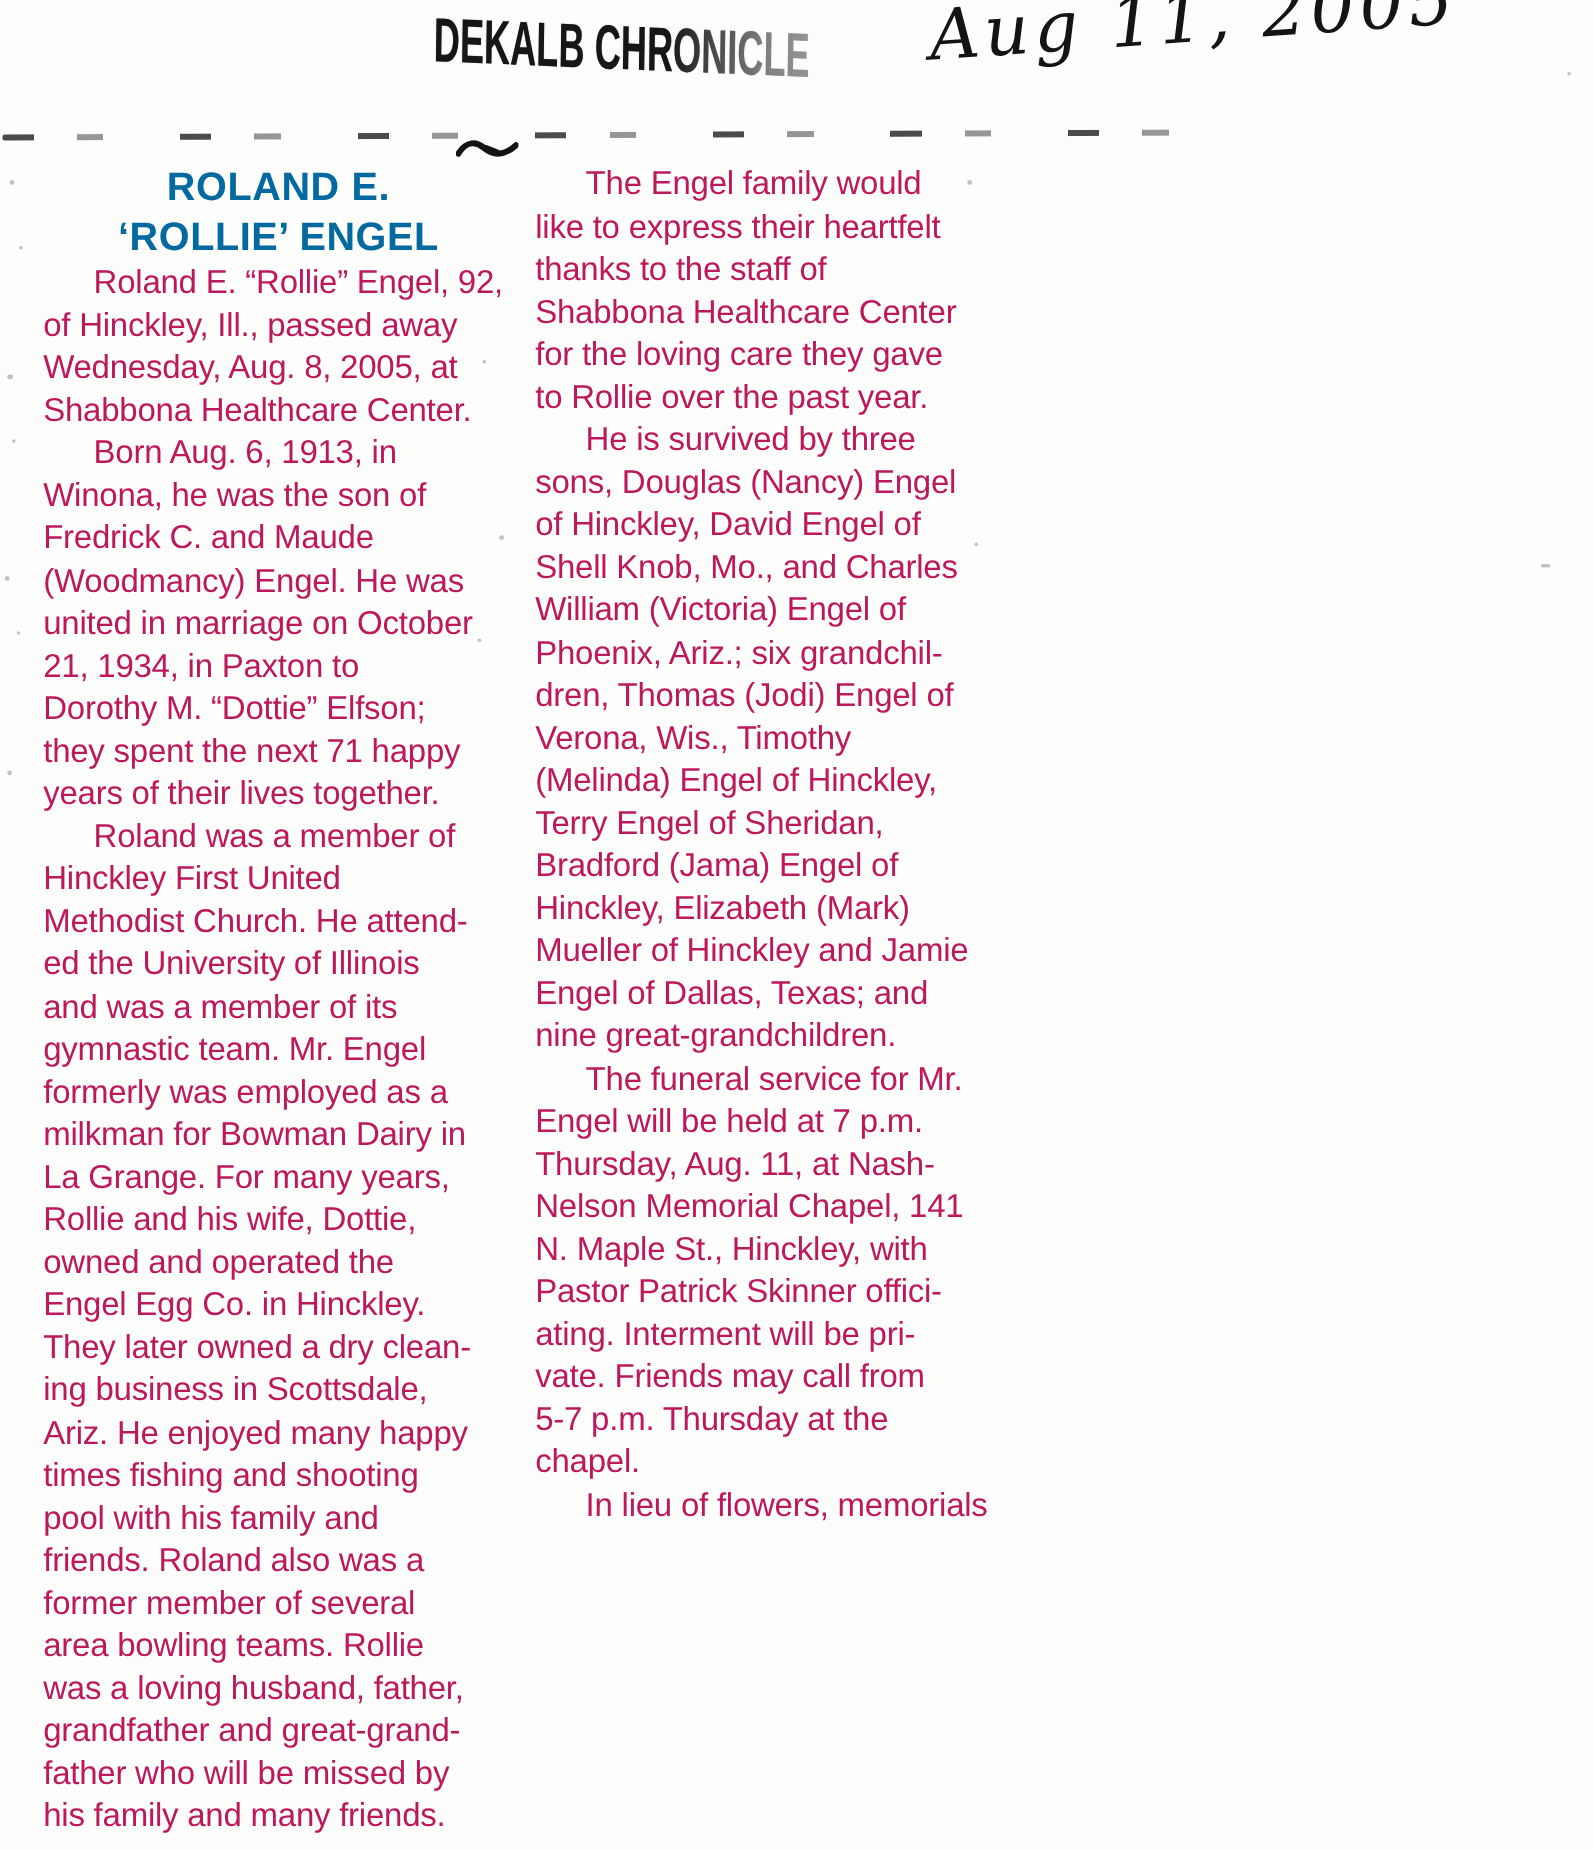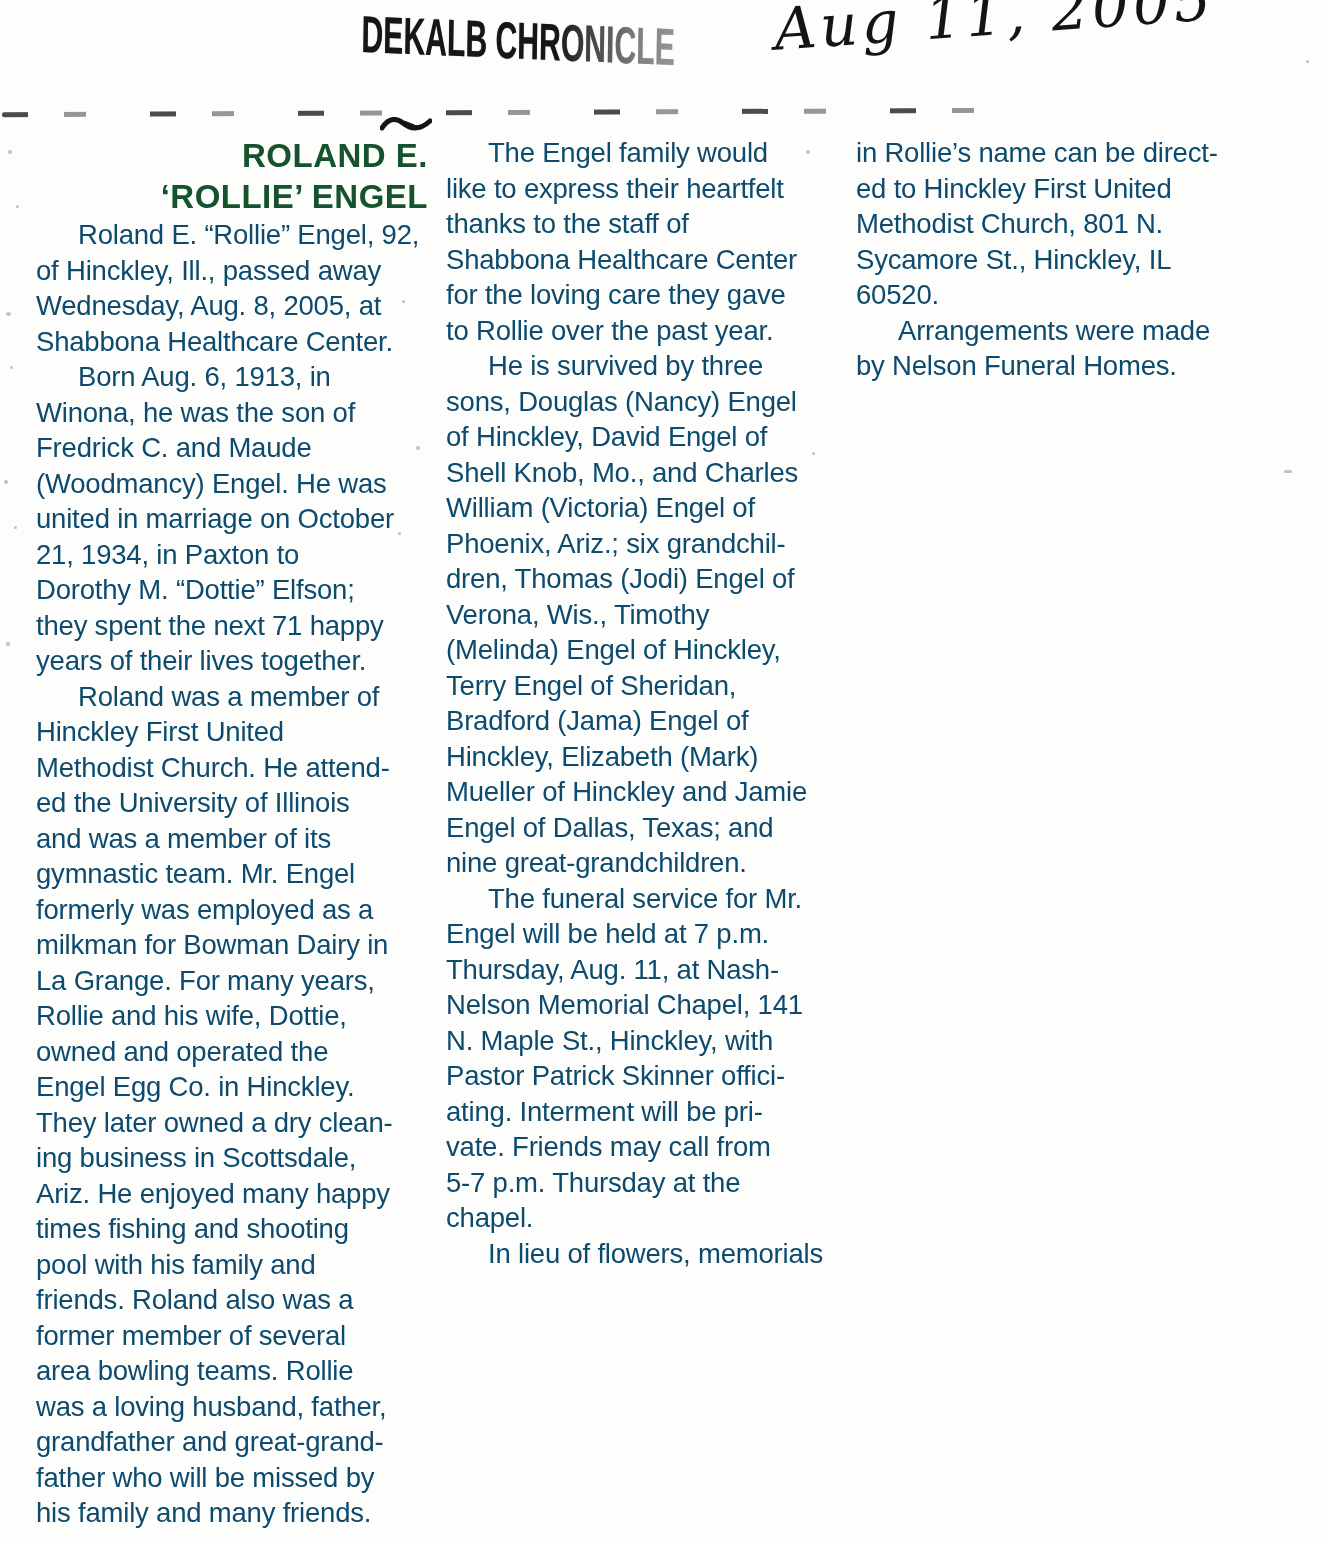--- a/index.html
+++ b/index.html
@@ -72,33 +72,33 @@
     display: flex;
     gap: 18px;
     align-items: flex-start;
   }
   .col { width: 392px; }
   .obit-title {
     margin: 0;
     font-size: 33px;
     line-height: 41px;
     font-weight: 700;
-    text-align: right;
+    text-align: center;
     letter-spacing: 0.5px;
-    color: #14532d;
+    color: #0369a1;
     white-space: pre;
   }
   .para {
     margin: 0;
     font-size: 27.5px;
     line-height: 35.5px;
     letter-spacing: -0.2px;
     white-space: pre;
     text-indent: 42px;
-    color: #0c4a6e;
+    color: #be185d;
   }
   .para.cont { text-indent: 0; }
 </style>
 </head>
 <body>
 
 <div class="page">
 
   <div class="masthead">DEKALB CHRONICLE</div>
 
@@ -199,24 +199,15 @@
 Nelson Memorial Chapel, 141
 N. Maple St., Hinckley, with
 Pastor Patrick Skinner offici-
 ating. Interment will be pri-
 vate. Friends may call from
 5-7 p.m. Thursday at the
 chapel.</p>
       <p class="para">In lieu of flowers, memorials</p>
     </section>
 
-    <section class="col">
-      <p class="para cont">in Rollie’s name can be direct-
-ed to Hinckley First United
-Methodist Church, 801 N.
-Sycamore St., Hinckley, IL
-60520.</p>
-      <p class="para">Arrangements were made
-by Nelson Funeral Homes.</p>
-    </section>
 
   </main>
 </div>
 
 </body></html>

